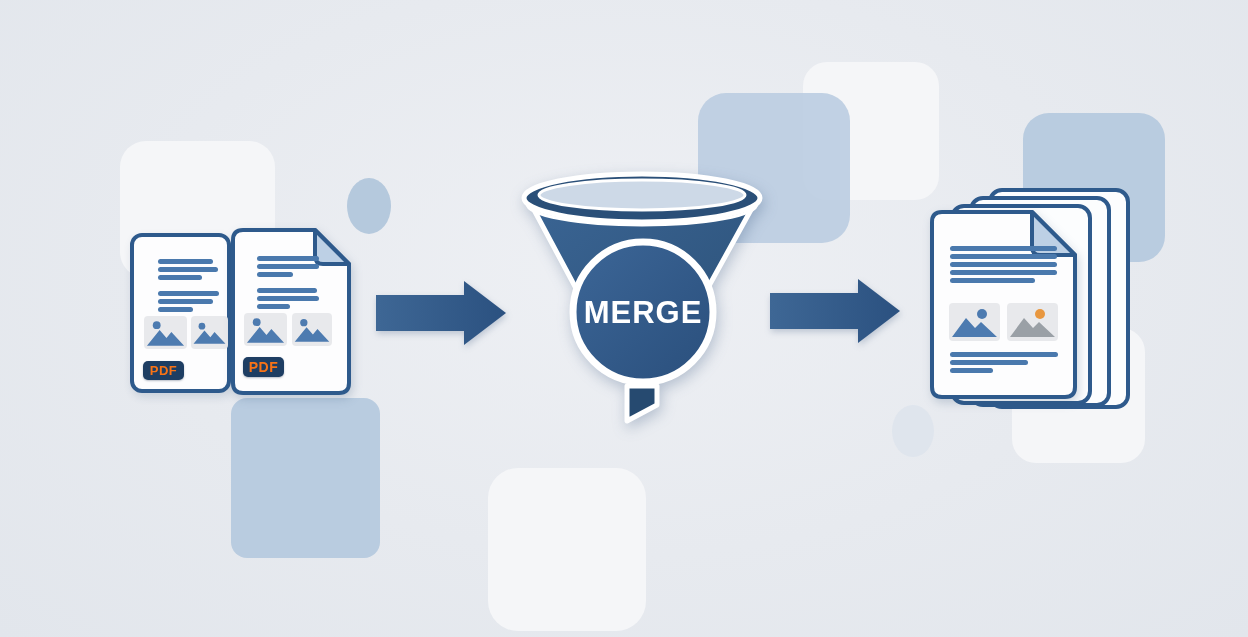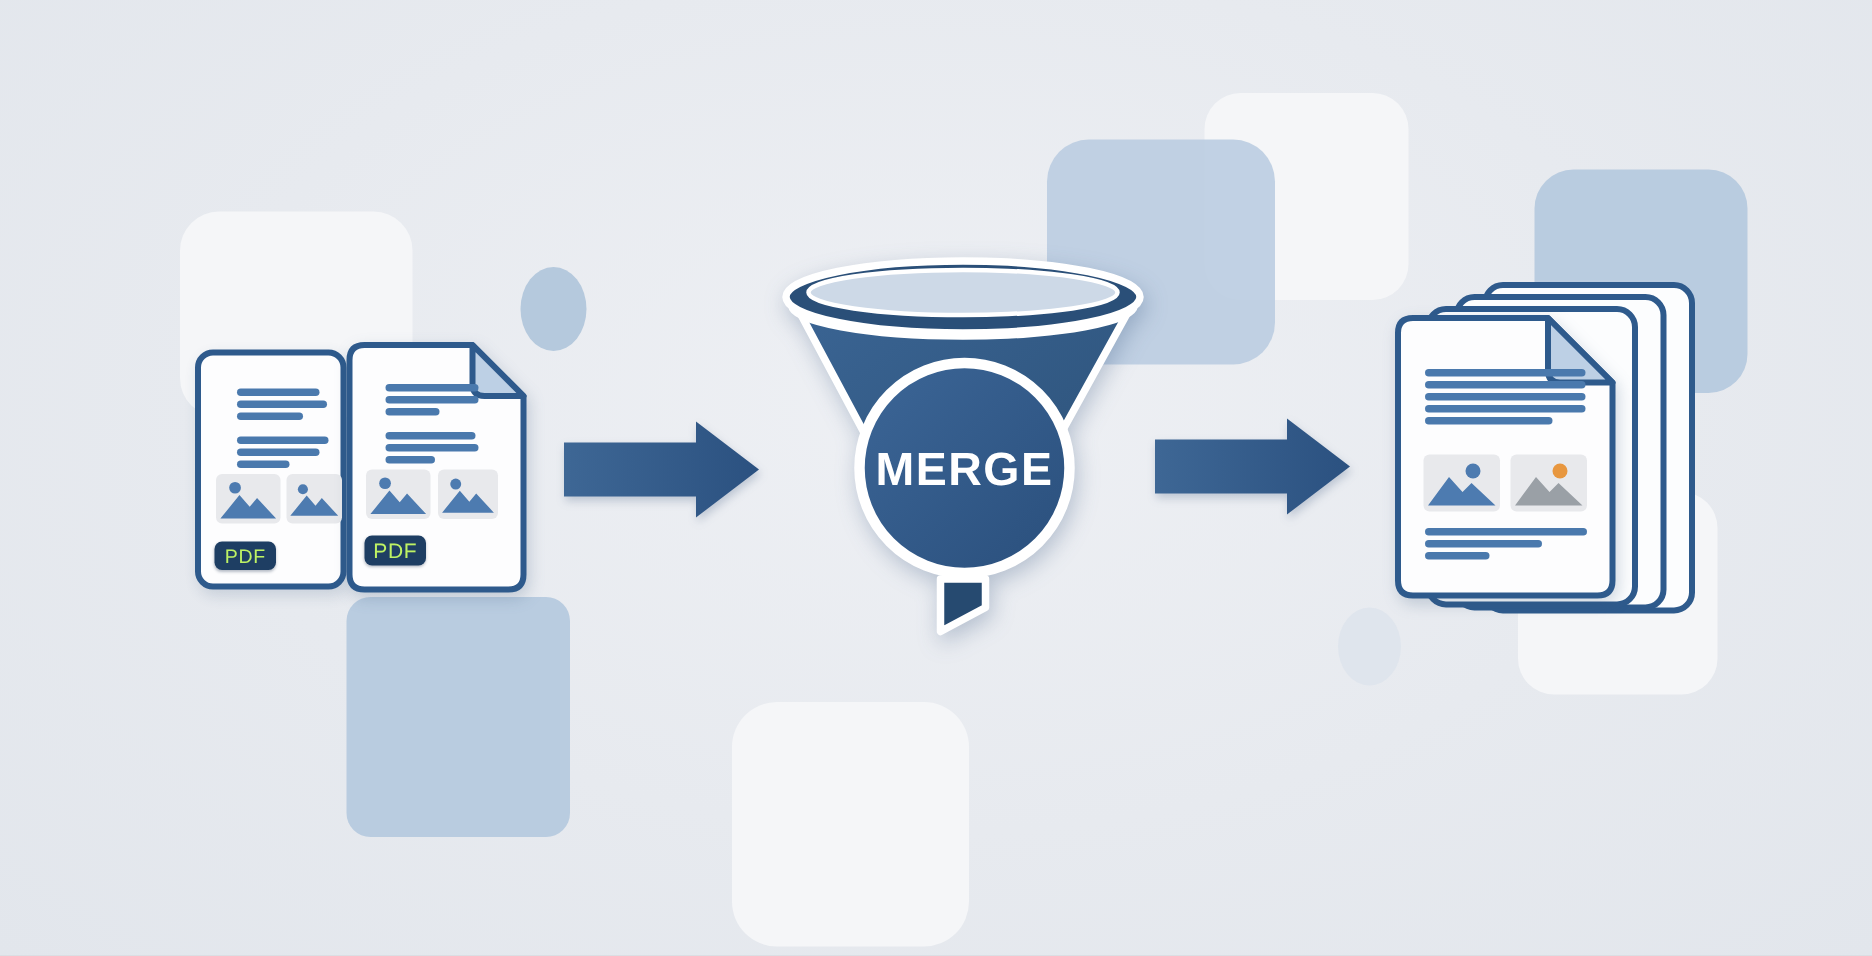--- a/index.html
+++ b/index.html
@@ -18,21 +18,21 @@
     position:absolute;background:#fdfdfe;border:4px solid #2e5a8c;border-radius:12px;
     box-sizing:border-box;box-shadow:2px 4px 9px rgba(50,80,120,0.16);
   }
   .tline{height:5px;border-radius:2.5px;background:#4a79ad;margin-bottom:3px;}
   .tgap{height:8px;}
   .tile{
     position:absolute;background:#e8e9ec;border-radius:4px;overflow:hidden;
     display:flex;align-items:flex-end;justify-content:center;
   }
   .pdf-badge{
-    position:absolute;background:#1e3e63;color:#bef264;font-weight:normal;font-size:13px;
+    position:absolute;background:#1e3e63;color:#f97316;font-weight:bold;font-size:13px;
     letter-spacing:.5px;border-radius:5px;display:flex;align-items:center;justify-content:center;
     box-shadow:0 1px 2px rgba(20,40,70,.3);
   }
   .page-svg{position:absolute;overflow:visible;}
   .shadowed{filter:drop-shadow(2px 4px 5px rgba(50,80,120,0.22));}
   .arrow-svg{position:absolute;filter:drop-shadow(1px 3px 3px rgba(50,80,120,0.25));}
   .back-page{
     position:absolute;background:#fcfdfe;border:4px solid #2e5a8c;border-radius:14px;
     box-sizing:border-box;
   }

